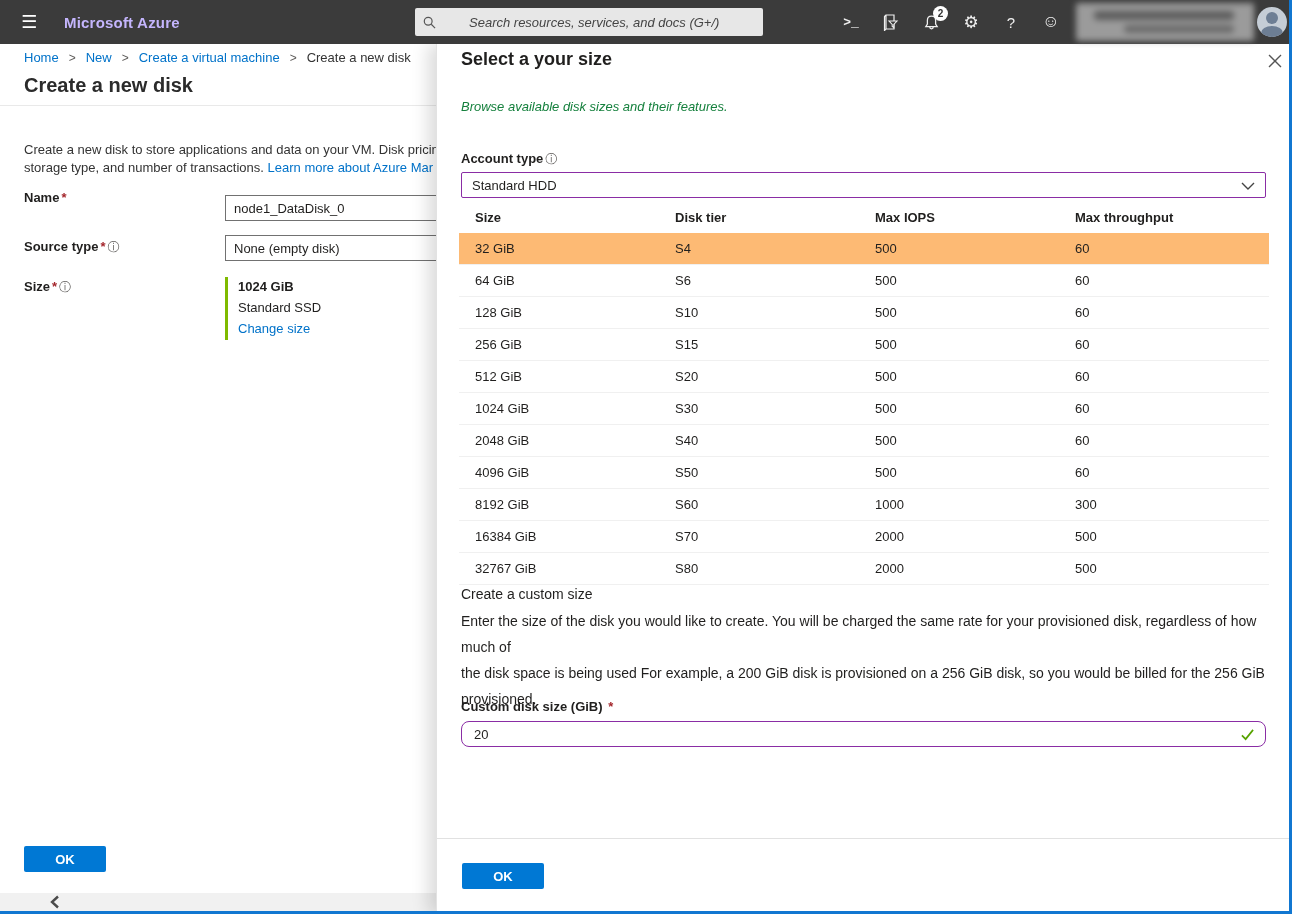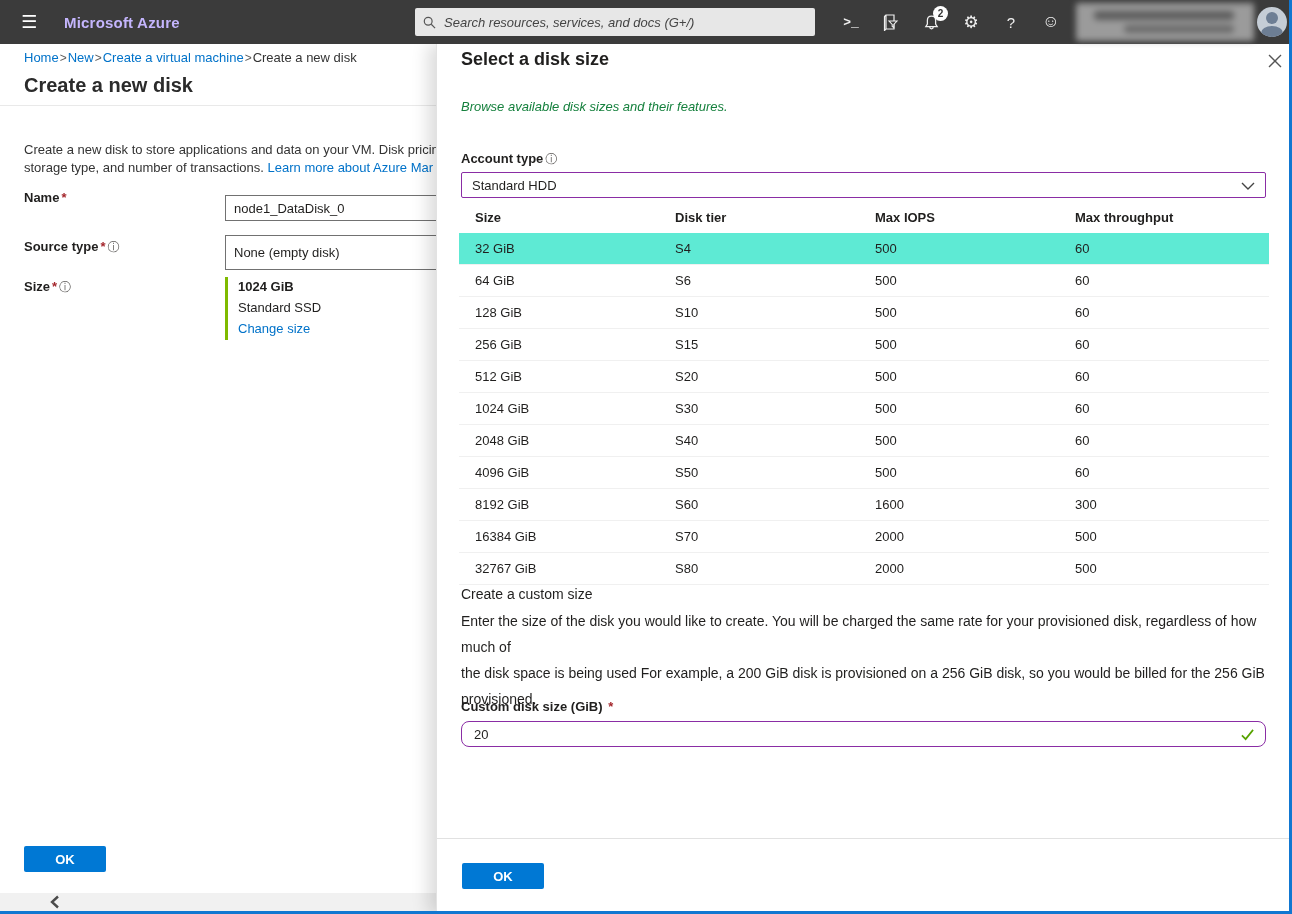--- a/index.html
+++ b/index.html
@@ -8,57 +8,57 @@
     width:1292px; height:914px; position:relative; overflow:hidden;
     background:#fff; font-family:"Liberation Sans","DejaVu Sans",sans-serif;
     color:#201f1e; font-size:13px;
   }
   
   .topbar { position:absolute; left:0; top:0; width:1292px; height:44px; background:#3b3b3b; z-index:30; }
   .hamburger { position:absolute; left:12px; top:0; width:34px; height:44px; color:#fff; font-size:18px;
     display:flex; align-items:center; justify-content:center; cursor:pointer; }
   .app-title { position:absolute; left:64px; top:0; height:44px; display:flex; align-items:center;
     color:#c4b5fd; font-size:15px; font-weight:600; letter-spacing:.2px; }
-  .search-box { position:absolute; left:415px; top:8px; width:400px; height:28px; background:#e7e7e7;
-    border-radius:2px; display:flex; align-items:center; padding:0 8px; }
+  .search-box { position:absolute; left:415px; top:8px; width:348px; height:28px; background:#e7e7e7;
+    border-radius:2px; display:flex; align-items:center; padding:0 8px;gap:25px; }
   .search-box svg { flex:0 0 auto; margin-right:6px; }
   .search-box input { border:none; outline:none; background:transparent; width:100%; font-size:13px;
     font-family:inherit; color:#333; }
   .search-box input::placeholder { font-style:italic; color:#444; opacity:1; }
   .tb-icon { position:absolute; top:0; width:36px; height:44px; display:flex; align-items:center;
     justify-content:center; color:#f0f0f0; cursor:pointer; }
   .tb-icon.shell { font-family:"Liberation Mono","DejaVu Sans Mono",monospace; font-size:13px; font-weight:bold; }
   .tb-icon.glyph { font-size:17px; }
   .badge { position:absolute; top:6px; left:20px; min-width:15px; height:15px; border-radius:50%;
     background:#fff; color:#333; font-size:10px; line-height:15px; text-align:center; font-weight:bold; }
   .account-redacted { position:absolute; left:1076px; top:3px; width:178px; height:38px; border-radius:2px;
     background:#9b9b9b; filter:blur(3px); overflow:hidden; cursor:pointer; }
   .account-redacted .l1 { position:absolute; left:18px; top:8px; width:140px; height:9px; border-radius:4px; background:#5d5d5d; }
   .account-redacted .l2 { position:absolute; left:48px; top:22px; width:110px; height:8px; border-radius:4px; background:#6a6a6a; }
   .avatar { position:absolute; left:1257px; top:7px; width:30px; height:30px; border-radius:50%;
     background:#c5cdd6; overflow:hidden; cursor:pointer; z-index:31; }
   .avatar .head { position:absolute; left:9px; top:5px; width:12px; height:12px; border-radius:50%; background:#6d7e94; }
   .avatar .torso { position:absolute; left:4px; top:19px; width:22px; height:14px; border-radius:50% 50% 0 0; background:#6d7e94; }
 
   
-  .breadcrumb { position:absolute; left:24px; top:50px; display:flex; align-items:center; gap:1px; font-size:13px; z-index:1; }
+  .breadcrumb { position:absolute; left:24px; top:50px; display:flex; align-items:center; gap:10px; font-size:13px; z-index:1; }
   .breadcrumb .crumb-link { color:#0072c9; cursor:pointer; }
   .breadcrumb .crumb-sep { color:#605e5c; font-size:12px; }
   .breadcrumb .crumb-current { color:#333; }
   .page-title { position:absolute; left:24px; top:74px; font-size:20px; font-weight:600; color:#2b2b2b; z-index:1; }
   .header-divider { position:absolute; left:0; top:105px; width:436px; height:1px; background:#e9e9e9; }
   .page-desc { position:absolute; left:24px; top:141px; width:412px; overflow:hidden; line-height:18px; color:#333; z-index:1; }
   .page-desc .desc-line { white-space:nowrap; overflow:hidden; }
   .link { color:#0072c9; cursor:pointer; }
   .field-label { position:absolute; left:24px; font-weight:600; color:#201f1e; z-index:1; }
   .req { color:#a4262c; margin-left:2px; }
   .info-i { color:#605e5c; font-size:12px; font-weight:normal; margin-left:2px; }
   .text-input { position:absolute; left:225px; width:250px; height:26px; border:1px solid #717171;
     background:#fff; font-size:13px; font-family:inherit; color:#201f1e; padding:8px 8px; outline:none; z-index:1; }
-  .fake-select { position:absolute; left:225px; width:250px; height:35px; border:1px solid #717171;
+  .fake-select { position:absolute; left:225px; width:250px; height:26px; border:1px solid #717171;
     background:#fff; display:flex; align-items:center; padding:0 8px; cursor:pointer; z-index:1; }
   .size-summary { position:absolute; left:225px; top:277px; border-left:3px solid #7fba00; padding:2px 0 4px 10px; z-index:1; }
   .size-summary .sz-val { font-weight:bold; margin-bottom:6px; }
   .size-summary .sz-sku { margin-bottom:6px; }
   .ok-btn { background:#0078d4; color:#fff; font-weight:bold; font-size:13px; border:none; border-radius:2px;
     width:82px; height:26px; cursor:pointer; font-family:inherit; }
   .left-ok { position:absolute; left:24px; top:846px; z-index:1; }
 
   
   .panel { position:absolute; left:436px; top:44px; width:856px; height:870px; background:#fff; z-index:10;
@@ -71,21 +71,21 @@
   .dropdown { position:absolute; left:24px; top:128px; width:805px; height:26px; border:1px solid #8a2da5;
     border-radius:2px; background:#fff; display:flex; align-items:center; padding:0 10px; cursor:pointer; }
   .dropdown .chev { margin-left:auto; }
 
   .disk-table { position:absolute; left:22px; top:158px; width:810px; }
   .disk-head { display:grid; grid-template-columns:200px 200px 200px 1fr; height:31px; align-items:center; font-weight:600; }
   .disk-head .cell { padding-left:16px; }
   .disk-row { display:grid; grid-template-columns:200px 200px 200px 1fr; height:32px; align-items:center;
     border-bottom:1px solid #f0f0f0; cursor:pointer; }
   .disk-row .cell { padding-left:16px; }
-  .disk-row.selected { background:#5eead4; }
+  .disk-row.selected { background:#fdba74; }
 
   .custom-title { position:absolute; left:24px; top:542px; font-size:14px; color:#201f1e; }
   .custom-desc { position:absolute; left:24px; top:564px; width:810px; font-size:14px; line-height:26px; color:#201f1e; }
   .custom-label { position:absolute; left:24px; top:655px; font-weight:600; }
   .custom-input-wrap { position:absolute; left:24px; top:677px; width:805px; height:26px; border:1px solid #8a2da5;
     border-radius:8px; background:#fff; display:flex; align-items:center; padding:0 10px; }
   .custom-input-wrap input { border:none; outline:none; width:100%; font-size:13px; font-family:inherit; color:#201f1e; background:transparent; }
   .custom-input-wrap svg { flex:0 0 auto; margin-left:6px; }
   .panel-footer-divider { position:absolute; left:0; top:794px; width:856px; height:1px; background:#e1e1e1; }
   .panel-ok { position:absolute; left:25px; top:819px; }
@@ -181,21 +181,21 @@
 </div>
 <div class="size-summary">
   <div class="sz-val">1024 GiB</div>
   <div class="sz-sku">Standard SSD</div>
   <div class="link">Change size</div>
 </div>
 
 <button class="ok-btn left-ok">OK</button>
 
 <div class="panel">
-  <div class="panel-title">Select a disk size</div>
+  <div class="panel-title">Select a your size</div>
   <div class="panel-close">
     <svg width="16" height="16" viewBox="0 0 16 16">
       <line x1="2" y1="2" x2="14" y2="14" stroke="#555" stroke-width="1.3"></line>
       <line x1="14" y1="2" x2="2" y2="14" stroke="#555" stroke-width="1.3"></line>
     </svg>
   </div>
 
   <div class="panel-sub">Browse available disk sizes and their features.</div>
 
   <div class="acct-label">
@@ -262,21 +262,21 @@
         </div>
         <div class="disk-row">
           <div class="cell">4096 GiB</div>
           <div class="cell">S50</div>
           <div class="cell">500</div>
           <div class="cell">60</div>
         </div>
         <div class="disk-row">
           <div class="cell">8192 GiB</div>
           <div class="cell">S60</div>
-          <div class="cell">1600</div>
+          <div class="cell">1000</div>
           <div class="cell">300</div>
         </div>
         <div class="disk-row">
           <div class="cell">16384 GiB</div>
           <div class="cell">S70</div>
           <div class="cell">2000</div>
           <div class="cell">500</div>
         </div>
         <div class="disk-row">
           <div class="cell">32767 GiB</div>

